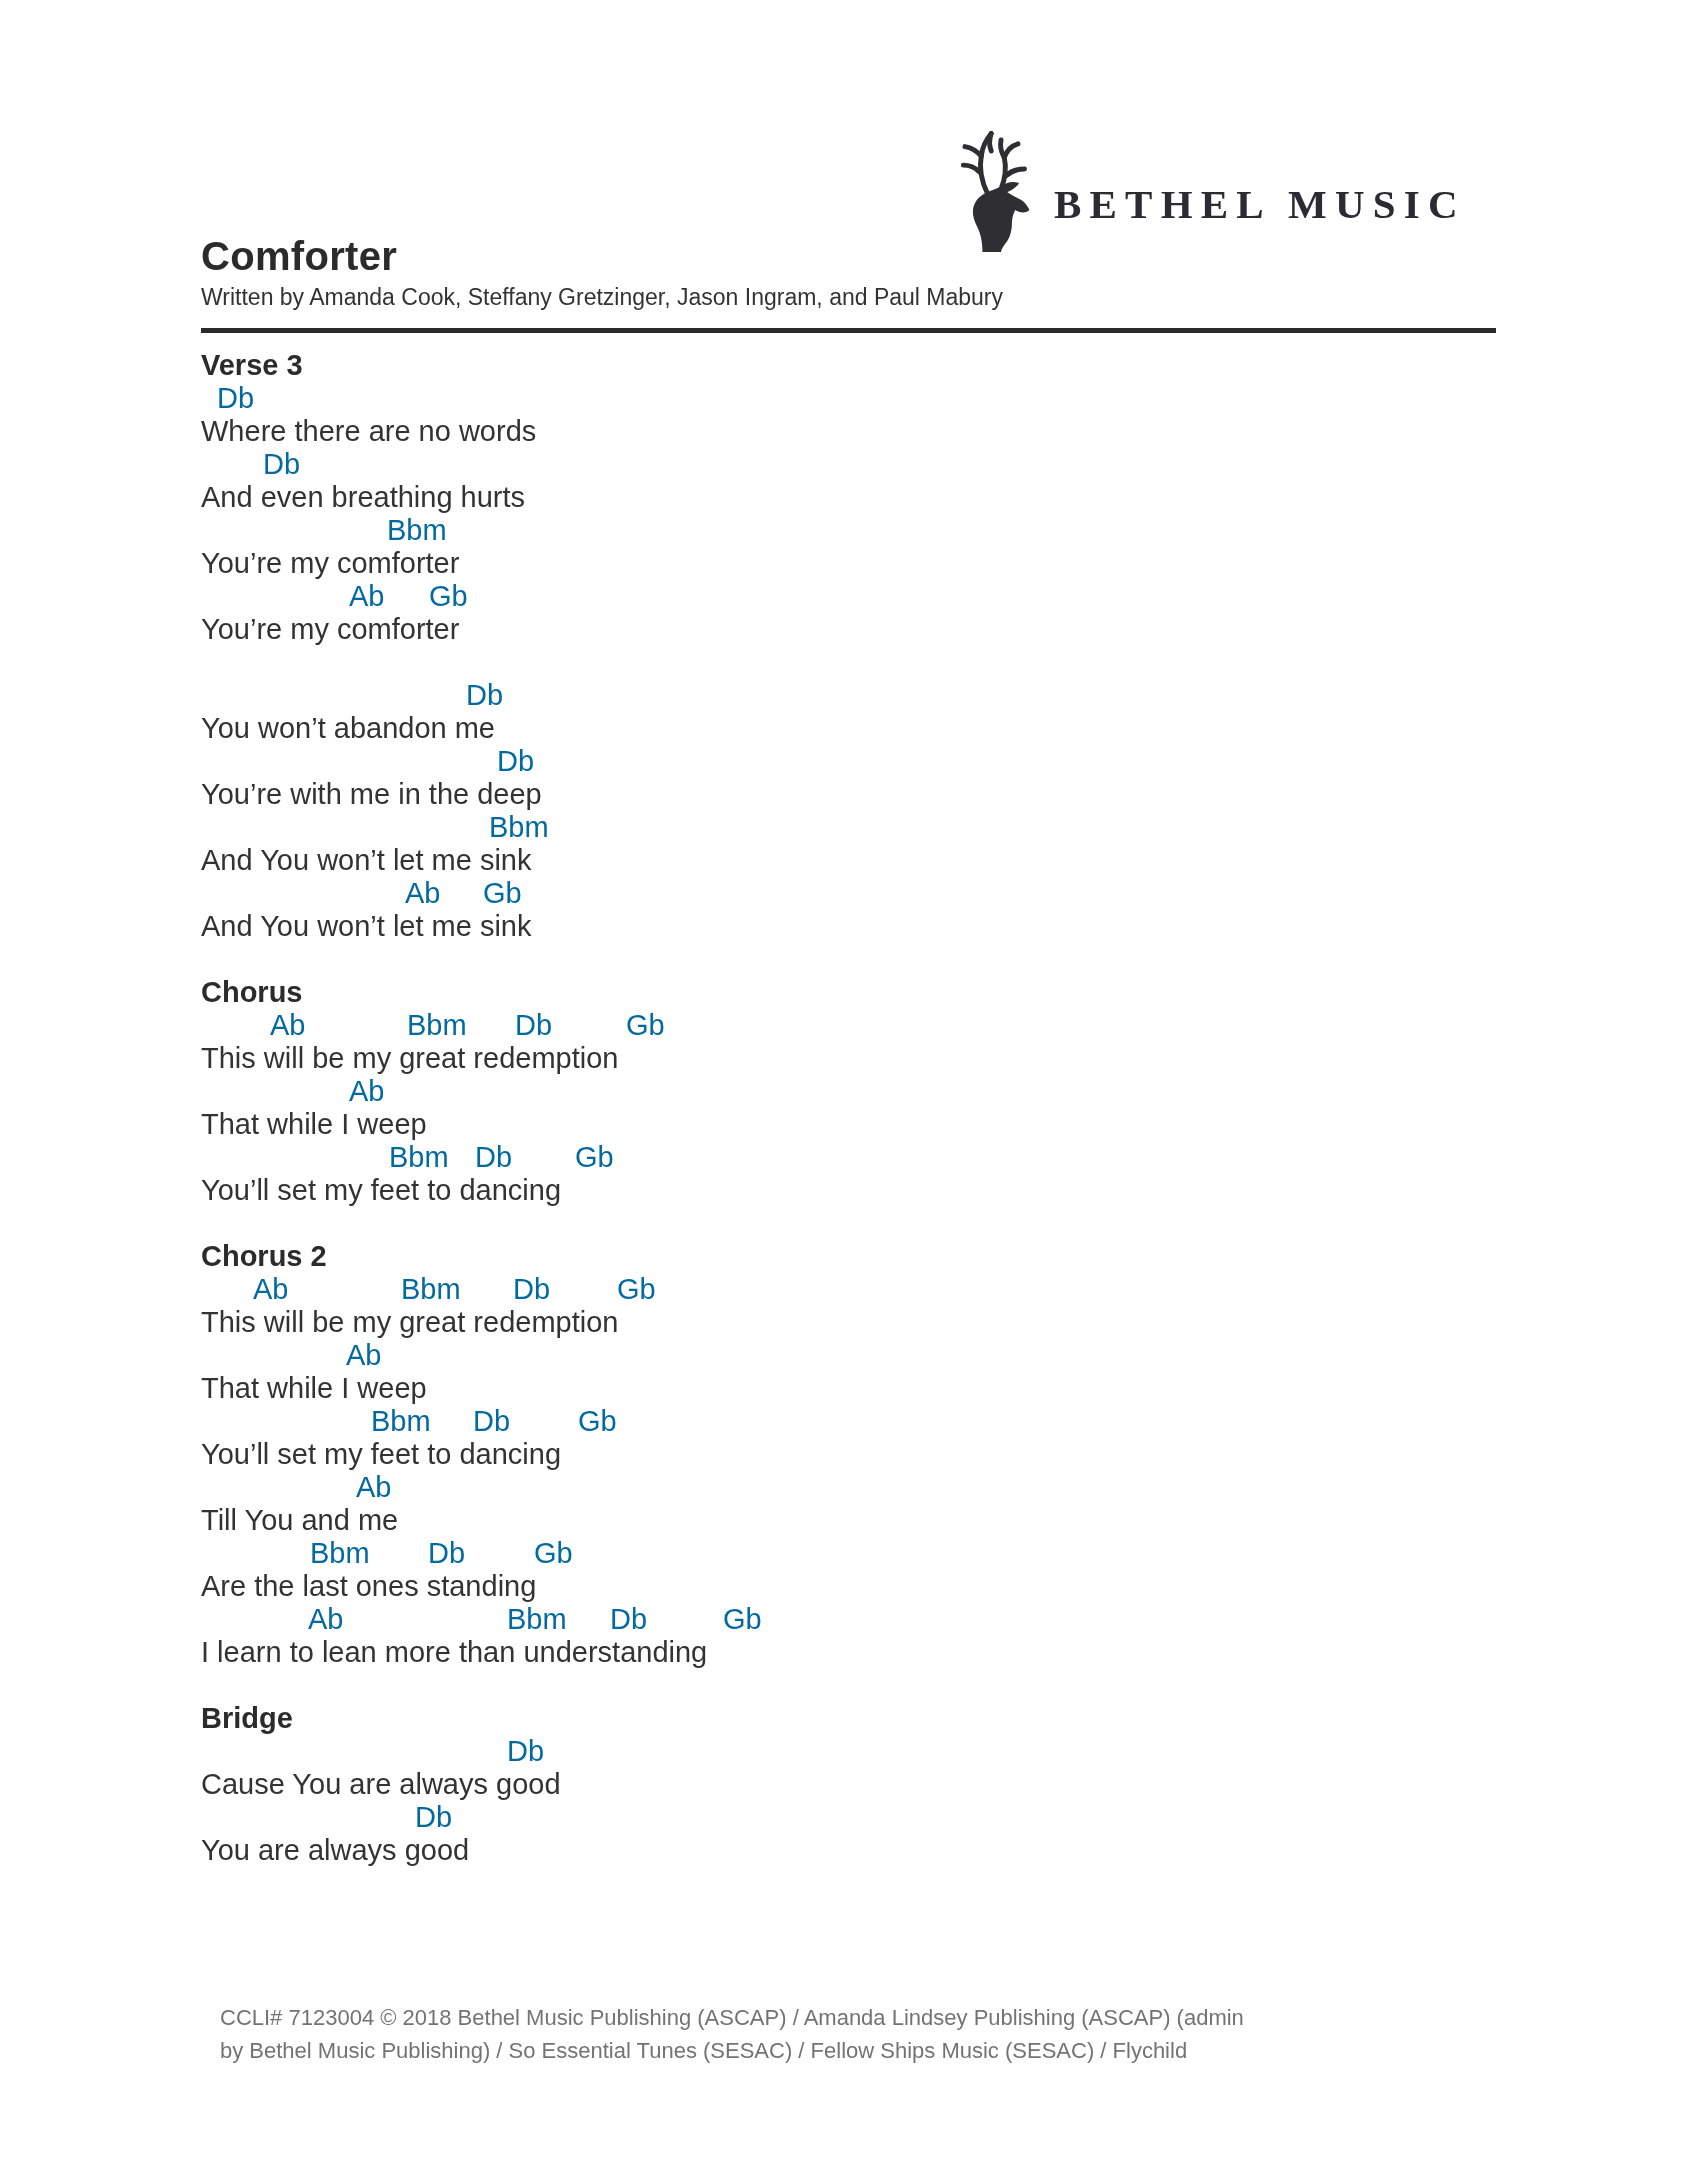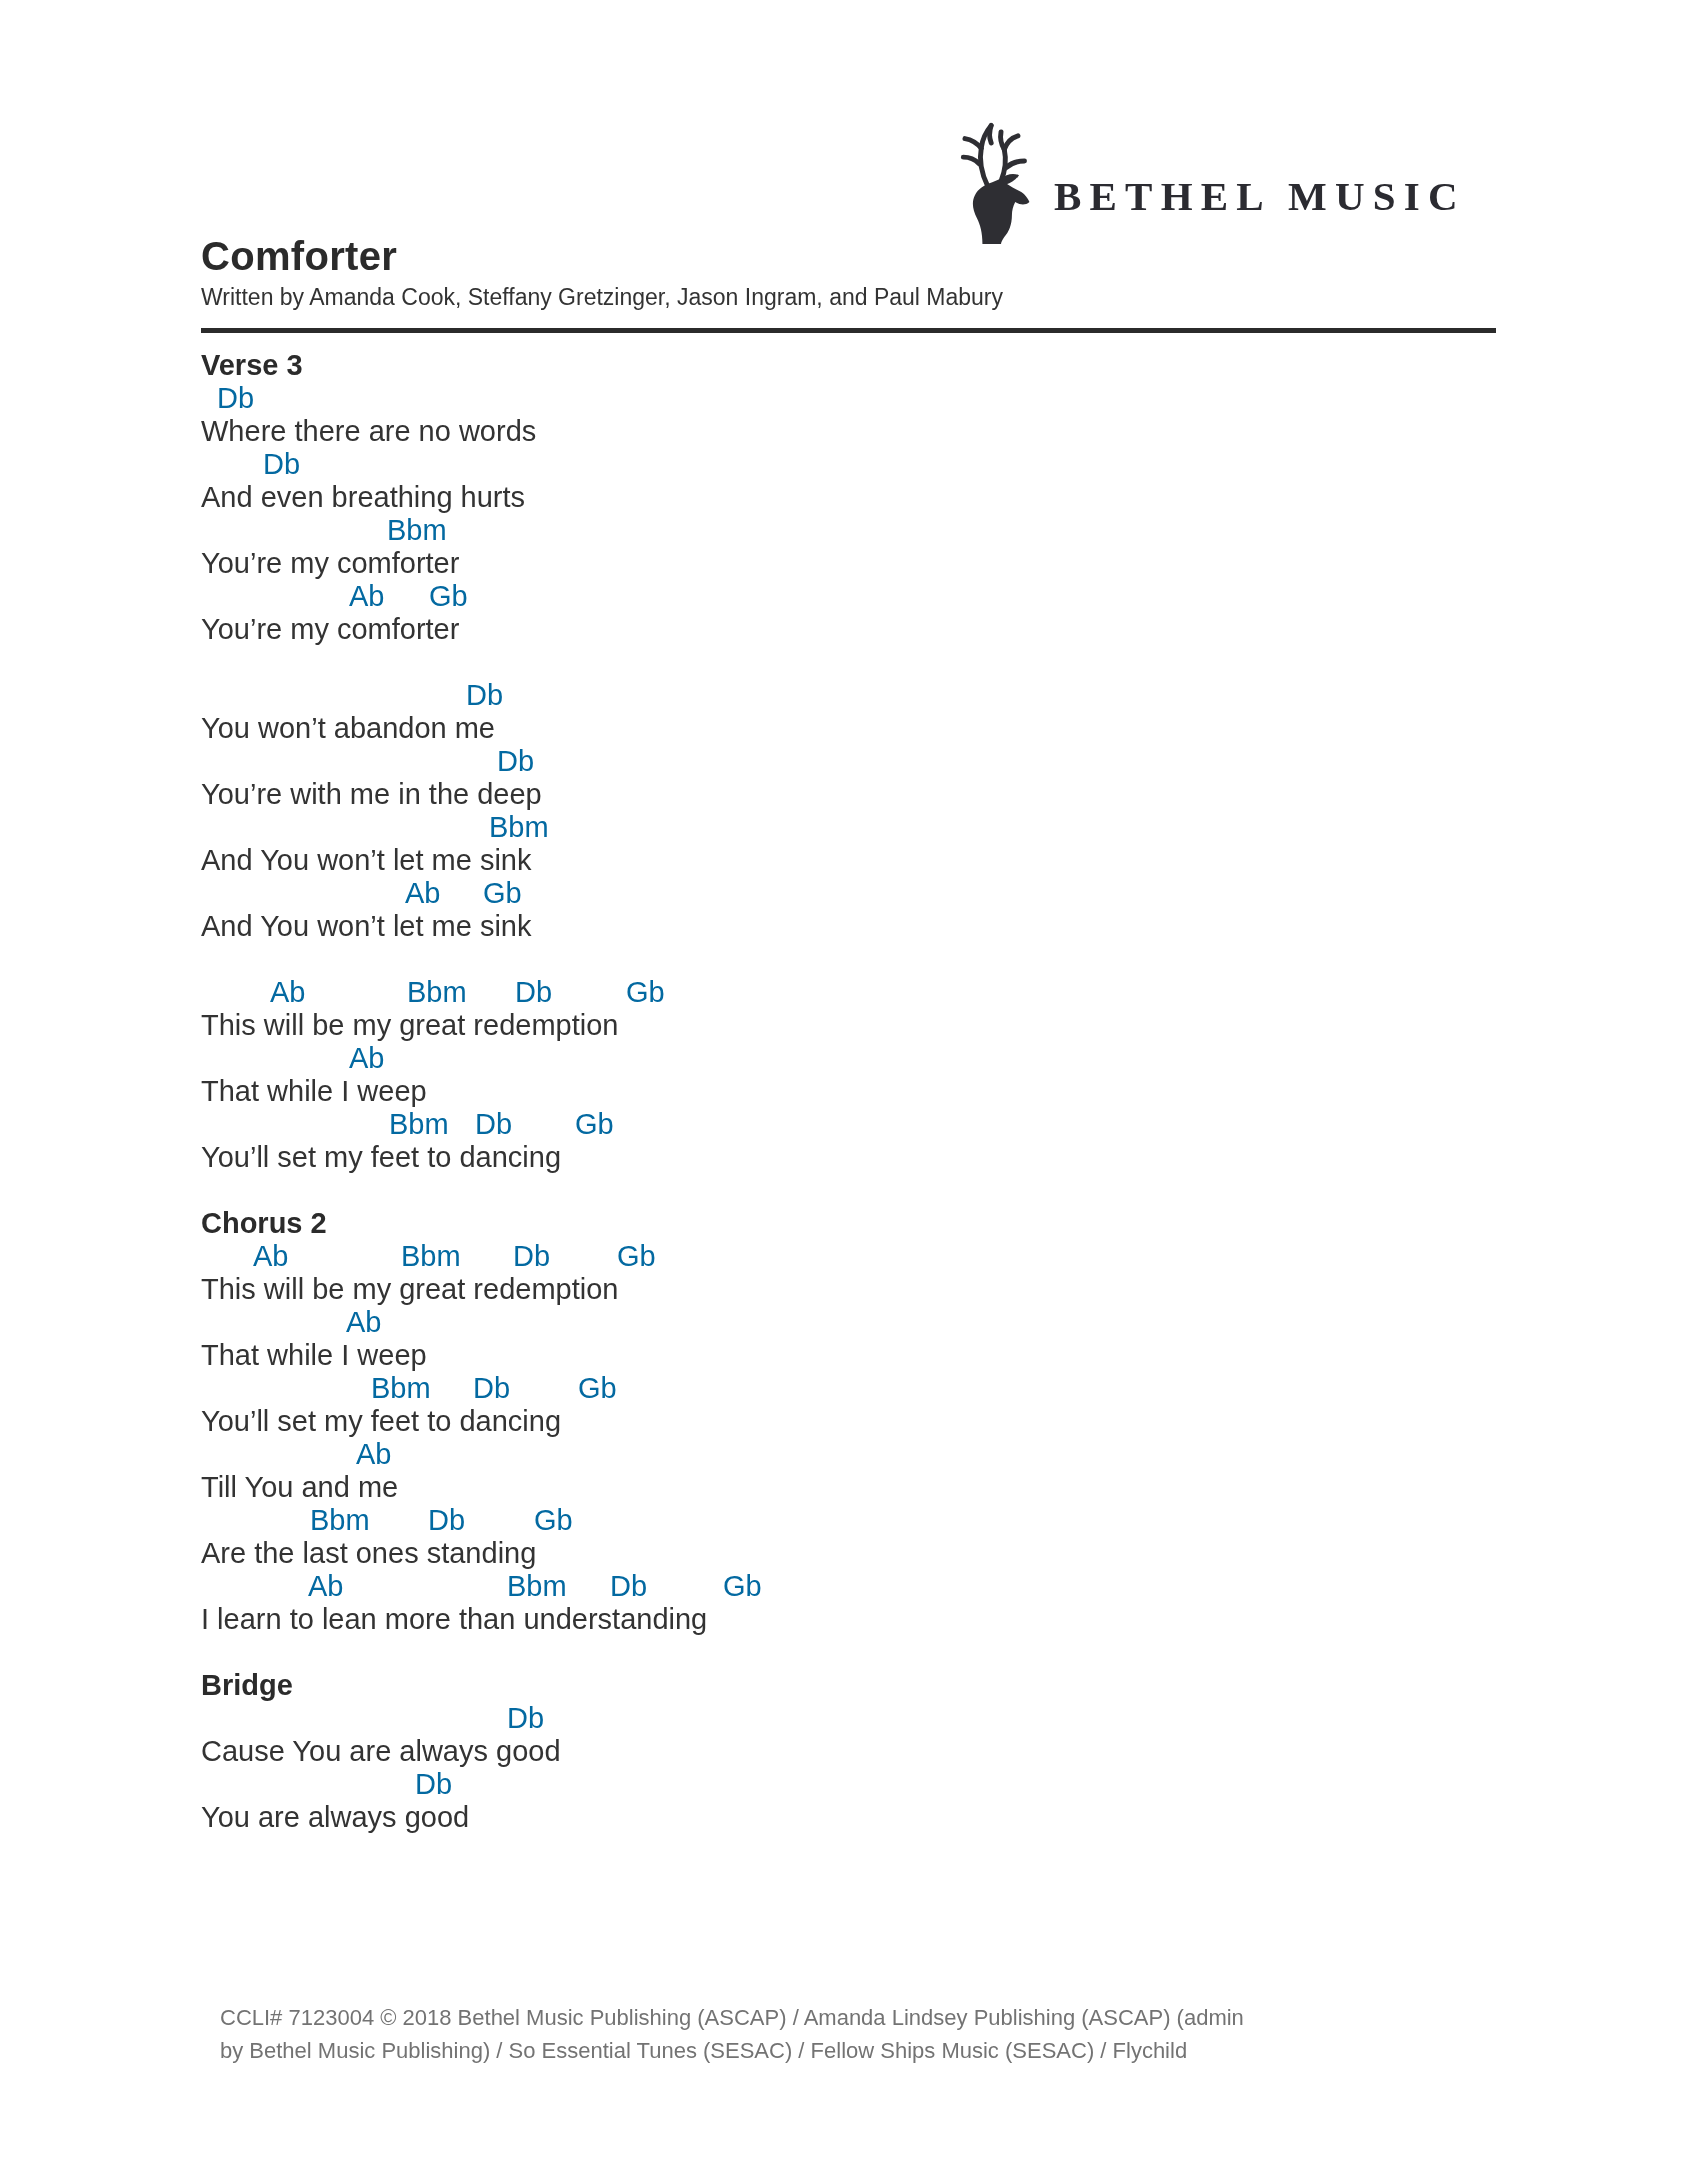--- a/index.html
+++ b/index.html
@@ -2,21 +2,21 @@
 <html style="font-size:8.7px"><head>
 <meta charset="utf-8">
 <style>
   html,body{margin:0;padding:0;}
   body{
     width:1693px;height:2183px;position:relative;background:#ffffff;
     font-family:"Liberation Sans","DejaVu Sans",sans-serif;color:#333333;
     overflow:hidden;
   }
   
-  .logo{position:absolute;left:954px;top:120px;width:524px;height:126px;text-decoration:underline;}
+  .logo{position:absolute;left:954px;top:128px;width:524px;height:126px;text-decoration:underline;}
   .logo svg{position:absolute;left:0;top:0;}
   .brand{
     position:absolute;left:100px;top:56px;
     font-family:"Liberation Serif","DejaVu Serif",serif;
     font-size:41px;line-height:1;font-weight:600;letter-spacing:0.20em;
     color:#2b2b31;white-space:nowrap;
   }
   
   .title{
     position:absolute;left:201px;top:236px;
@@ -108,20 +108,21 @@
         <span class="chord" style="left: 288px;">Bbm</span>
       </div>
       <div class="line">And You won’t let me sink</div>
       <div class="line chords">
         <span class="chord" style="left: 204px;">Ab</span>
         <span class="chord" style="left: 282px;">Gb</span>
       </div>
       <div class="line">And You won’t let me sink</div>
     </div>
     <div class="section">
+      <div class="line heading">Chorus</div>
       <div class="line chords">
         <span class="chord" style="left: 69px;">Ab</span>
         <span class="chord" style="left: 206px;">Bbm</span>
         <span class="chord" style="left: 314px;">Db</span>
         <span class="chord" style="left: 425px;">Gb</span>
       </div>
       <div class="line">This will be my great redemption</div>
       <div class="line chords">
         <span class="chord" style="left: 148px;">Ab</span>
       </div>

